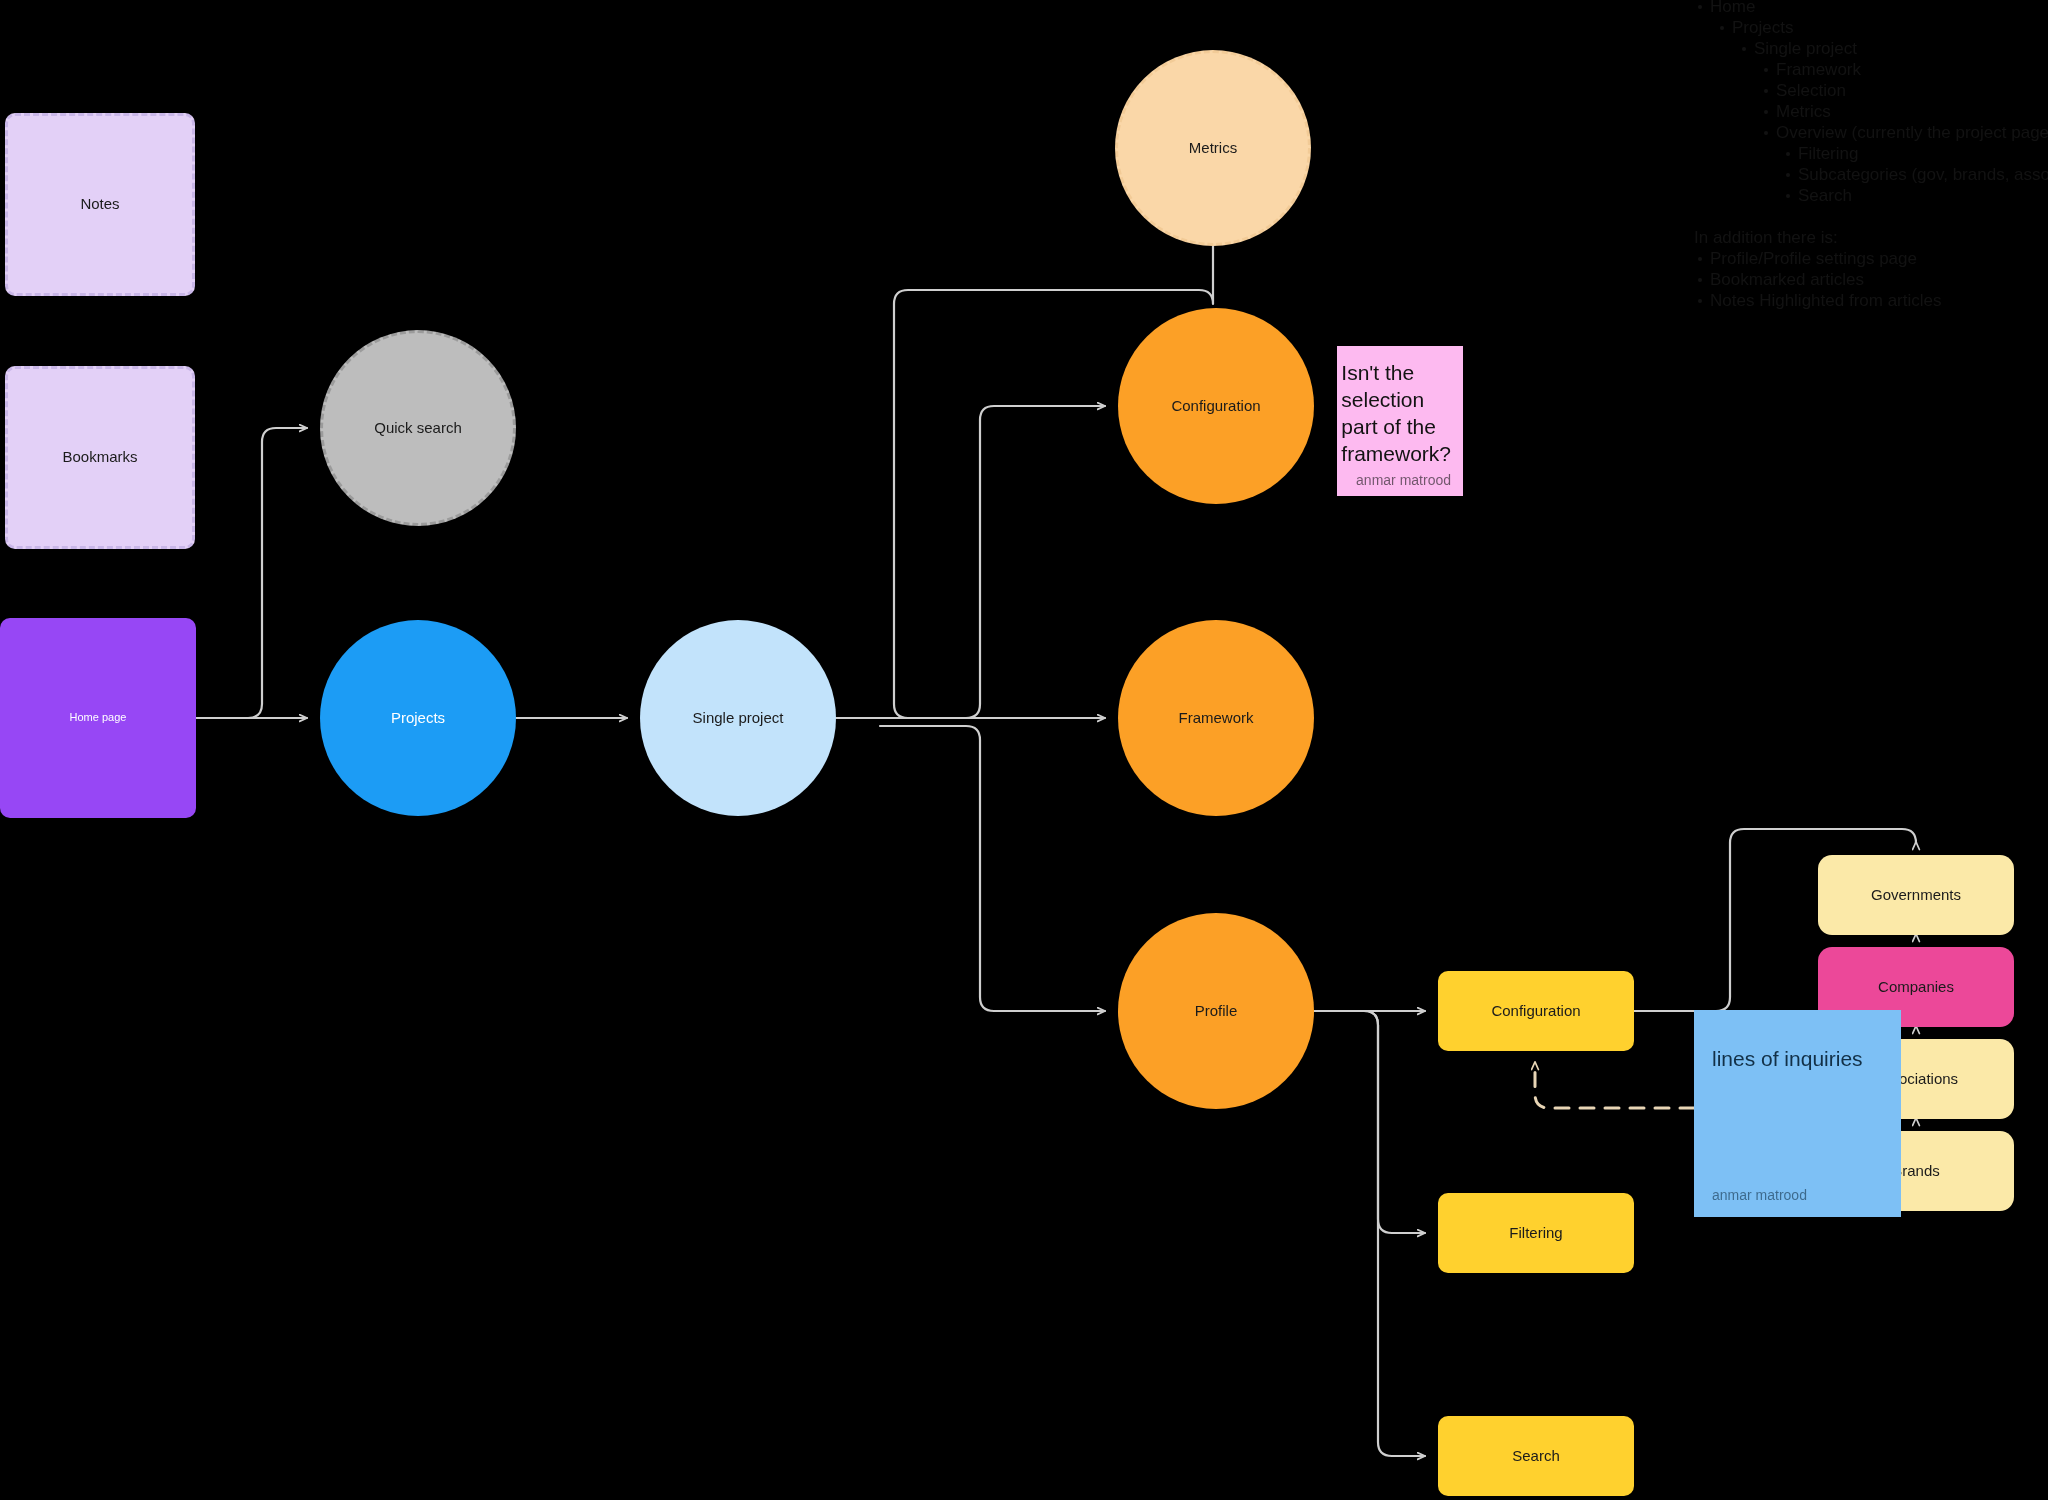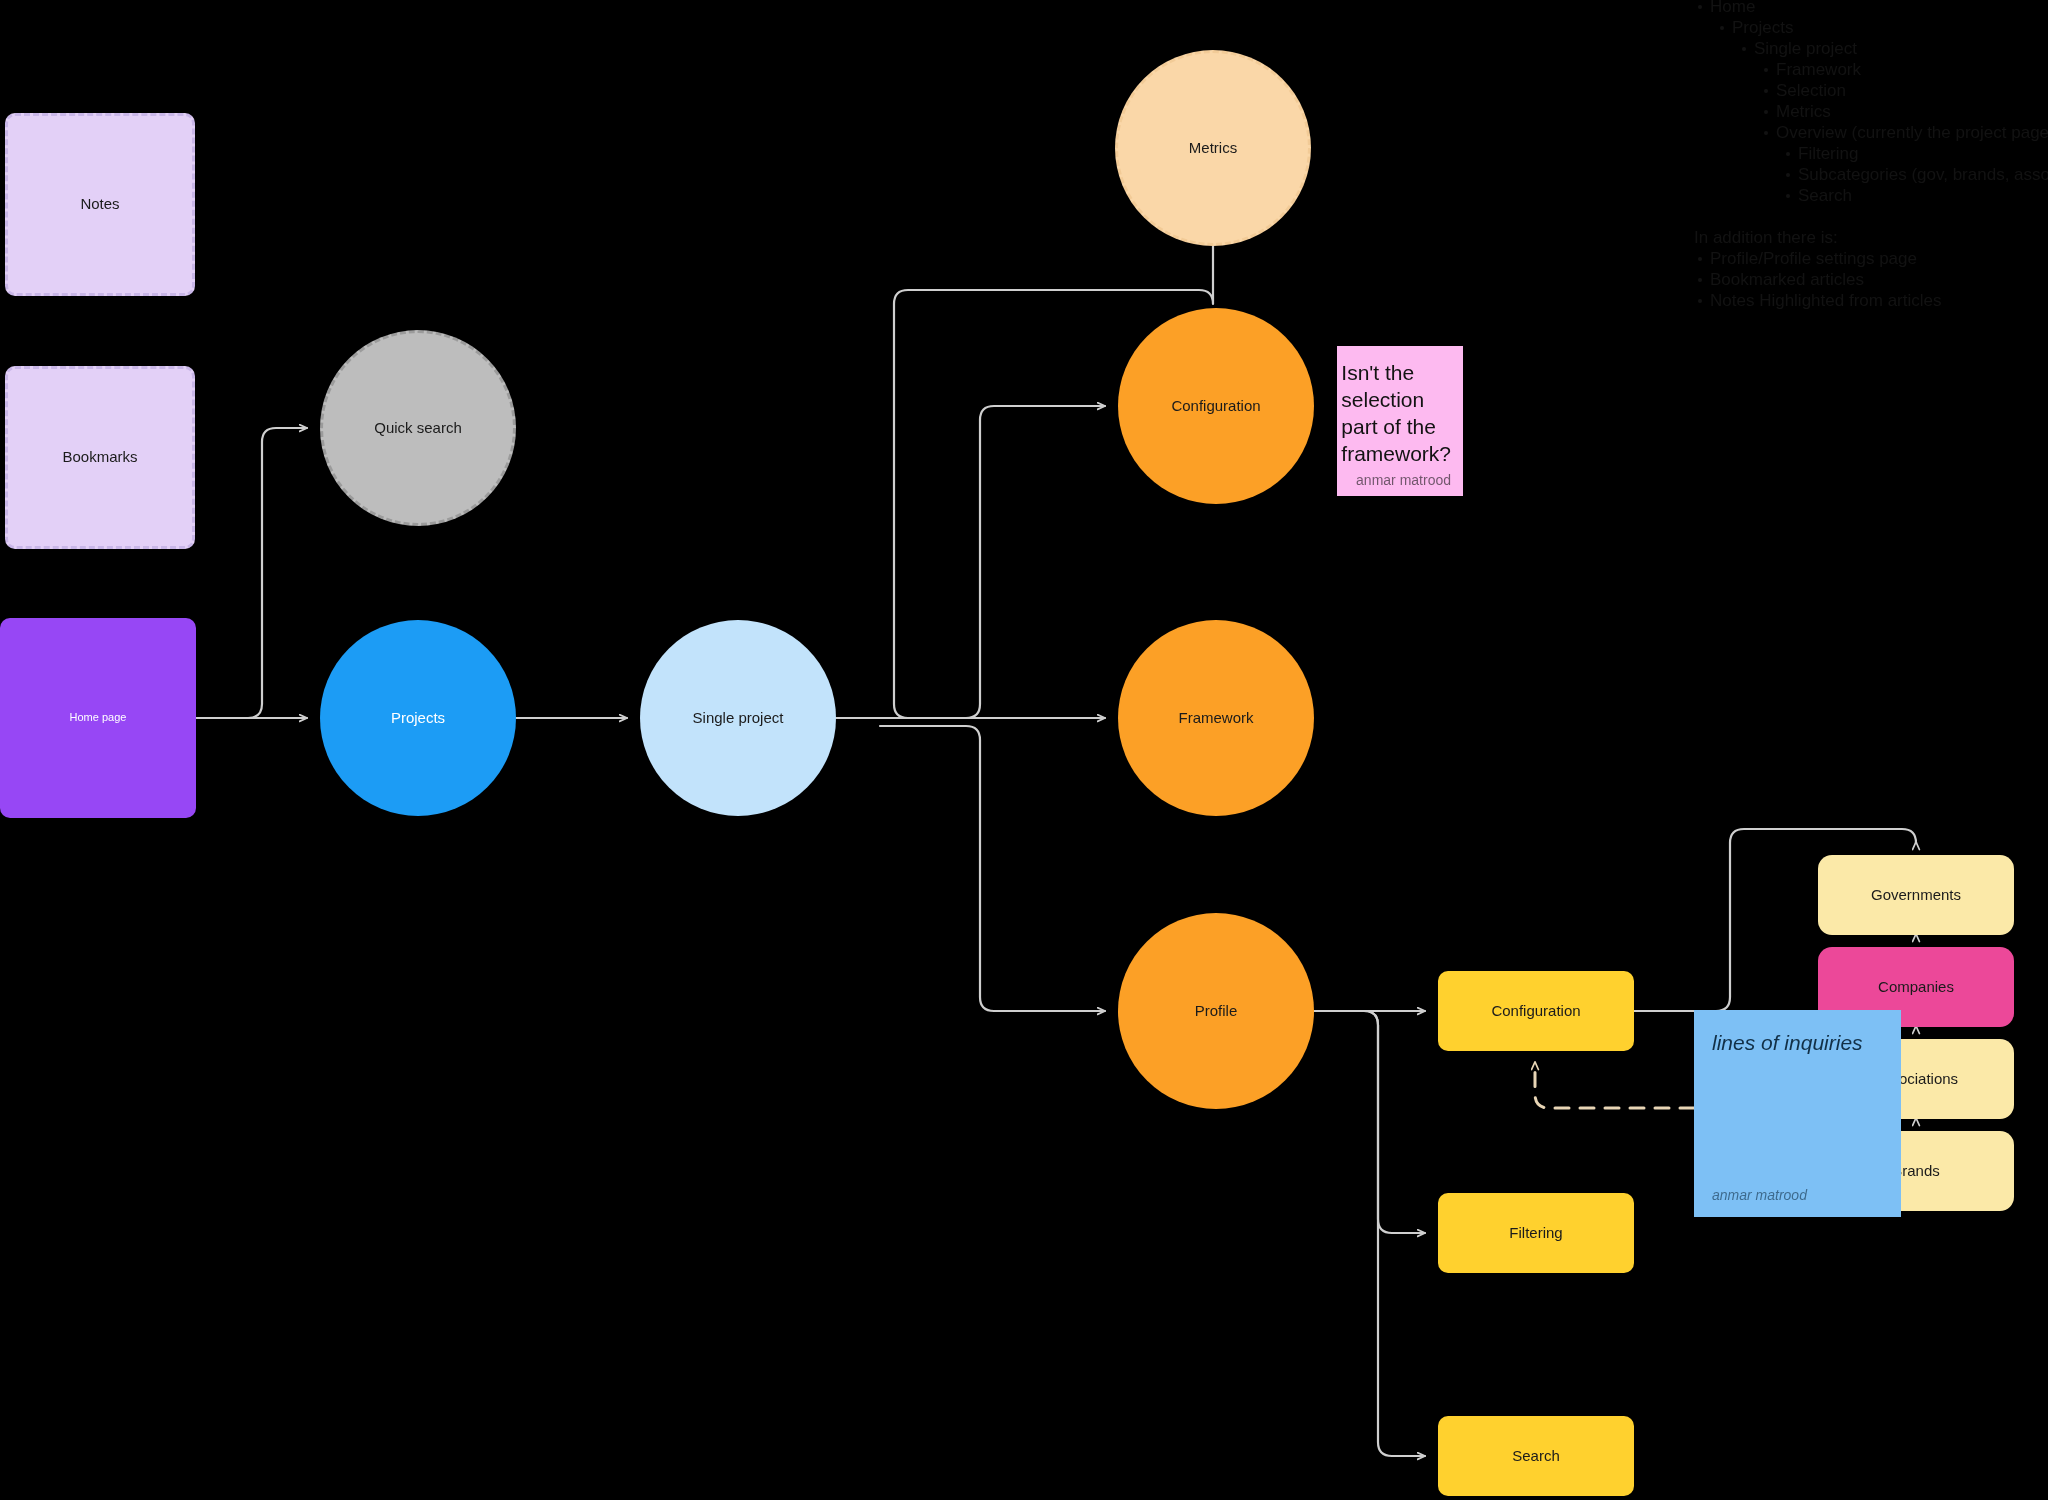--- a/index.html
+++ b/index.html
@@ -150,21 +150,21 @@
     <span>Associations</span>
   </div>
   <div class="node rect rect-soft" id="n-brands" style="left: 1818px; top: 1131px; width: 196px; height: 80px; background: rgb(251, 233, 168); color: rgb(27, 27, 27); font-size: 15px; border-color: rgb(232, 214, 154);">
     <span>Brands</span>
   </div>
 
   <div class="sticky" id="s-framework_question" style="left: 1337px; top: 346px; width: 126px; height: 150px; background: rgb(253, 186, 240); color: rgb(19, 19, 19); padding: 14px 12px 8px; align-items: flex-end;">
     <div class="body" style="font-size: 21px; line-height: 1.28;">Isn't the selection part of the framework?</div>
     <div class="author">anmar matrood</div>
   </div>
-  <div class="sticky" id="s-lines_of_inquiries" style="left: 1694px; top: 1010px; width: 207px; height: 207px; background: rgb(125, 192, 245); color: rgb(18, 48, 71); padding: 20px 18px 14px; font-style: italic;">
+  <div class="sticky" id="s-lines_of_inquiries" style="left: 1694px; top: 1010px; width: 207px; height: 207px; background: rgb(125, 192, 245); color: rgb(18, 48, 71); padding: 36px 18px 14px;">
     <div class="body" style="font-size: 21px; line-height: 1.28;">lines of inquiries</div>
     <div class="author">anmar matrood</div>
   </div>
 
   <div class="outline" id="outline-list" style="left:1694px;top:-4px;">
       <div class="li ind1">Home</div>
       <div class="li ind2">Projects</div>
       <div class="li ind3">Single project</div>
       <div class="li ind4">Framework</div>
       <div class="li ind4">Selection</div>

